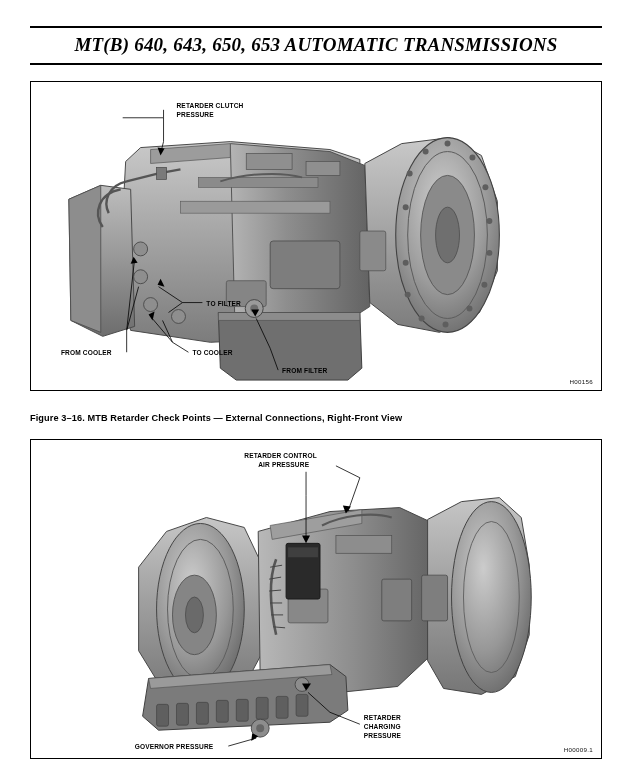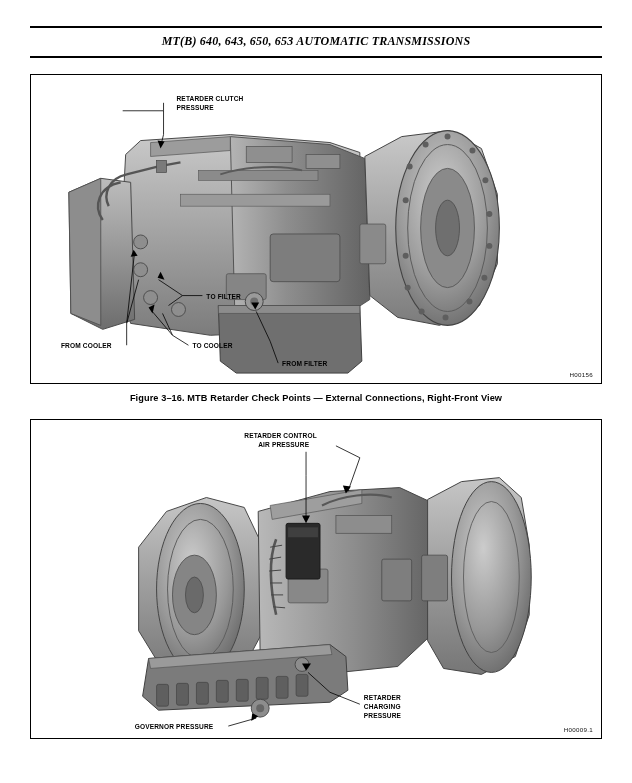--- a/index.html
+++ b/index.html
@@ -28,42 +28,41 @@
     margin-top: 26px;
     border-top: 2.5px solid #000;
     border-bottom: 2.5px solid #000;
     padding: 6px 0 7px 0;
     text-align: center;
   }
   .header-title {
     font-family: "Liberation Serif", serif;
     font-style: italic;
     font-weight: bold;
-    font-size: 12px;
+    font-size: 19px;
     letter-spacing: 0.2px;
   }
 
   
   .figure-block {
     margin-top: 16px;
   }
   .figure-frame {
     border: 1.2px solid #000;
     box-sizing: border-box;
     position: relative;
     background: #fff;
   }
   .fig1 .figure-frame { height: 310px; }
   .fig2 .figure-frame { height: 320px; }
 
   .figure-caption {
-    text-align: center;
     font-size: 9.2px;
     font-weight: bold;
-    margin-top: 9px;
+    margin-top: 22px;
     letter-spacing: 0.1px;
   }
 
   .art-code {
     position: absolute;
     right: 8px;
     bottom: 5px;
     font-size: 6.2px;
     letter-spacing: 0.3px;
     color: #111;

